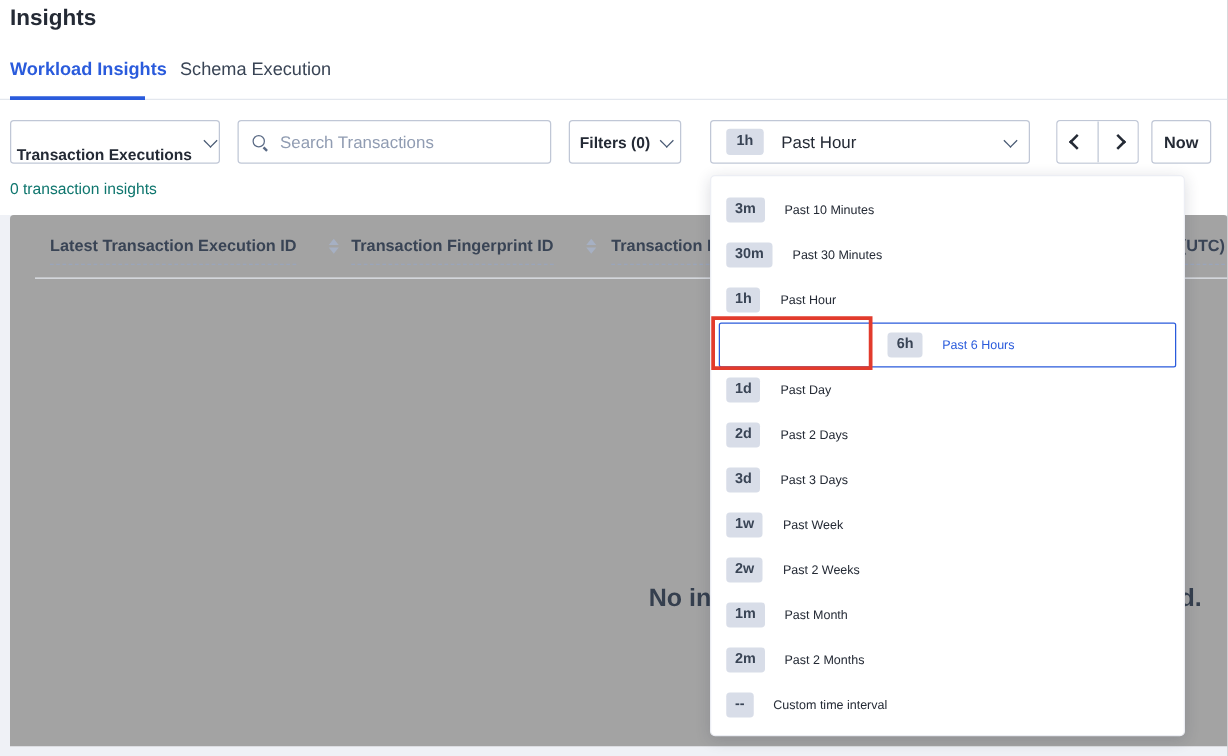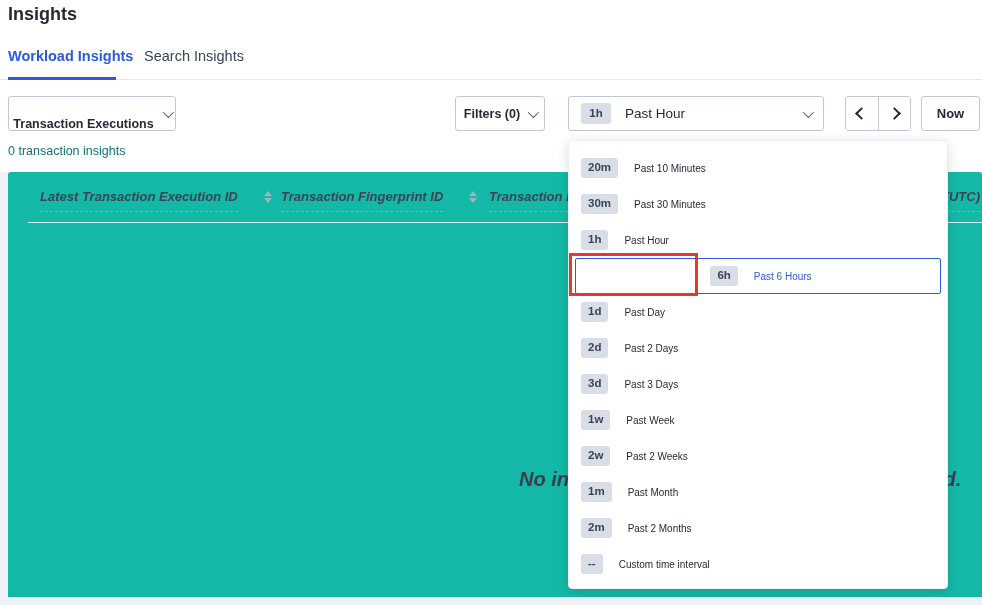--- a/index.html
+++ b/index.html
@@ -38,26 +38,26 @@
   .time-picker .chev { margin-left:auto; }
 
   .chev { width:8px; height:8px; border-right:1.6px solid #475872; border-bottom:1.6px solid #475872; transform:rotate(45deg) translateY(-2px); }
 
   .arrow-group { left:845px; width:66px; padding:0; overflow:hidden; }
   .arrow-btn { width:33px; height:100%; display:flex; align-items:center; justify-content:center; cursor:pointer; background:#fff; border:none; }
   .arrow-btn + .arrow-btn { border-left:1px solid #c0c7d6; }
   .chev-left  { width:9px; height:9px; border-left:2.2px solid #242a35; border-bottom:2.2px solid #242a35; transform:rotate(45deg); }
   .chev-right { width:9px; height:9px; border-right:2.2px solid #242a35; border-top:2.2px solid #242a35; transform:rotate(45deg); }
 
-  .now-btn { left:921px; width:59px; justify-content:center; font-size:13px; font-weight:600; color:#242a35; cursor:pointer; }
+  .now-btn { left:921px; width:48px; justify-content:center; font-size:13px; font-weight:600; color:#242a35; cursor:pointer; }
 
   .count-text { position:absolute; left:8px; top:144px; font-size:12.5px; color:#0f766e; }
 
   
-  .table-card { position:absolute; left:8px; top:172px; right:0; bottom:8px; background:#14b8a6; border-radius:3px 3px 0 0;font-style:italic; }
+  .table-card { position:absolute; left:8px; top:172px; right:0; bottom:8px; background:#a3a3a3; border-radius:3px 3px 0 0; }
   .th { position:absolute; top:16px; display:flex; align-items:flex-start; white-space:nowrap; }
   .th-label { font-size:13px; font-weight:700; color:#394455; padding-bottom:5px; border-bottom:1.4px dashed #9aa5ba; line-height:18px; }
   .th-1 { left:32px; } .th-2 { left:273px; } .th-3 { left:481px; } .th-4 { right:2px; }
   .sort-icon { margin-left:26px; margin-top:3px; display:inline-flex; flex-direction:column; gap:2px; cursor:pointer; }
   .sort-icon .up   { width:0; height:0; border-left:4px solid transparent; border-right:4px solid transparent; border-bottom:5px solid #a6b0c3; }
   .sort-icon .down { width:0; height:0; border-left:4px solid transparent; border-right:4px solid transparent; border-top:5px solid #a6b0c3; }
   .thead-divider { position:absolute; top:50px; left:20px; right:0; height:1px; background:#e3e7ee; }
 
   .empty-message { position:absolute; left:511px; top:296px; font-size:20px; font-weight:700; color:#353f4e; white-space:nowrap; z-index:1; }
 
@@ -77,30 +77,34 @@
 
 <div class="page">
 
   <div class="header-section">
     <div class="page-title">Insights</div>
 
     <div class="tab tab-workload active">
       <span>Workload Insights</span>
     </div>
     <div class="tab tab-schema">
-      <span>Search Insights</span>
+      <span>Schema Execution</span>
     </div>
     <div class="tabs-divider"></div>
     <div class="tab-underline"></div>
 
     <div class="ctl type-select">
       <span class="lbl">Transaction Executions</span>
       <span class="chev"></span>
     </div>
 
+    <div class="ctl search-box">
+      <span class="search-icon"></span>
+      <input type="text" placeholder="Search Transactions" style="">
+    </div>
 
     <div class="ctl filters-btn">
       <span class="lbl">Filters (0)</span>
       <span class="chev"></span>
     </div>
 
     <div class="ctl time-picker">
       <span class="badge">1h</span>
       <span class="lbl">Past Hour</span>
       <span class="chev"></span>
@@ -141,21 +145,21 @@
     <div class="th th-4">
       <span class="th-label">Start Time (UTC)</span>
     </div>
     <div class="thead-divider"></div>
 
     <div class="empty-message">No insight events since this page was opened.</div>
   </div>
 
   <div class="dropdown">
     <div class="dd-item">
-      <span class="badge">20m</span>
+      <span class="badge">3m</span>
       <span class="dd-label">Past 10 Minutes</span>
     </div>
     <div class="dd-item">
       <span class="badge">30m</span>
       <span class="dd-label">Past 30 Minutes</span>
     </div>
     <div class="dd-item">
       <span class="badge">1h</span>
       <span class="dd-label">Past Hour</span>
     </div>

